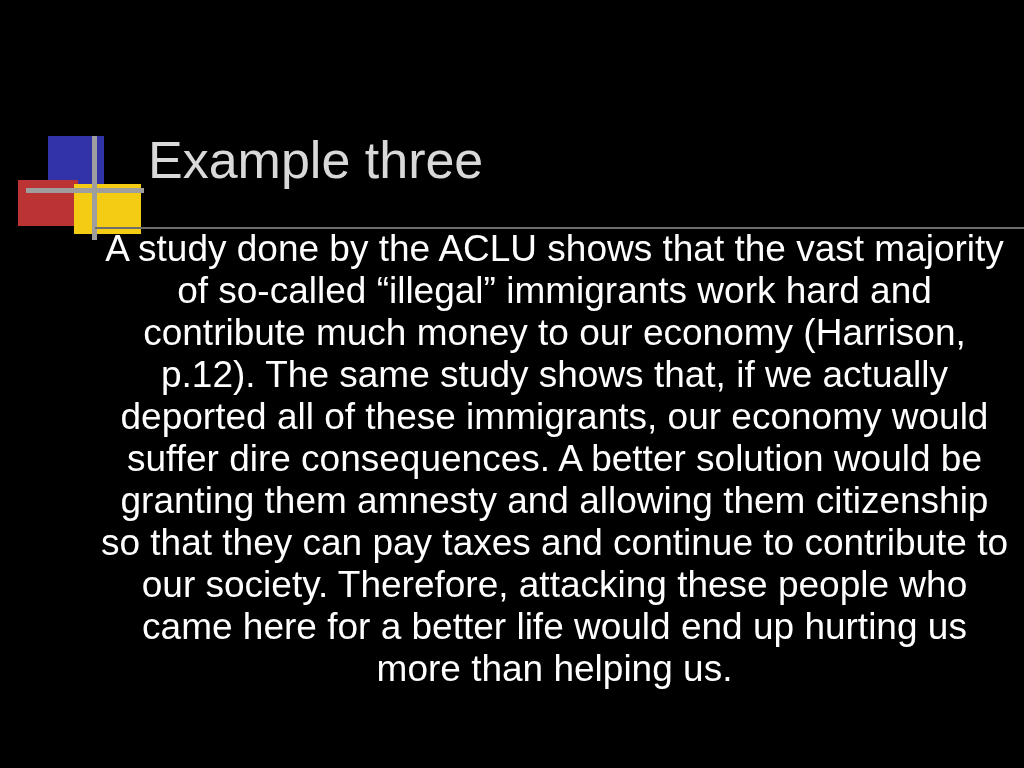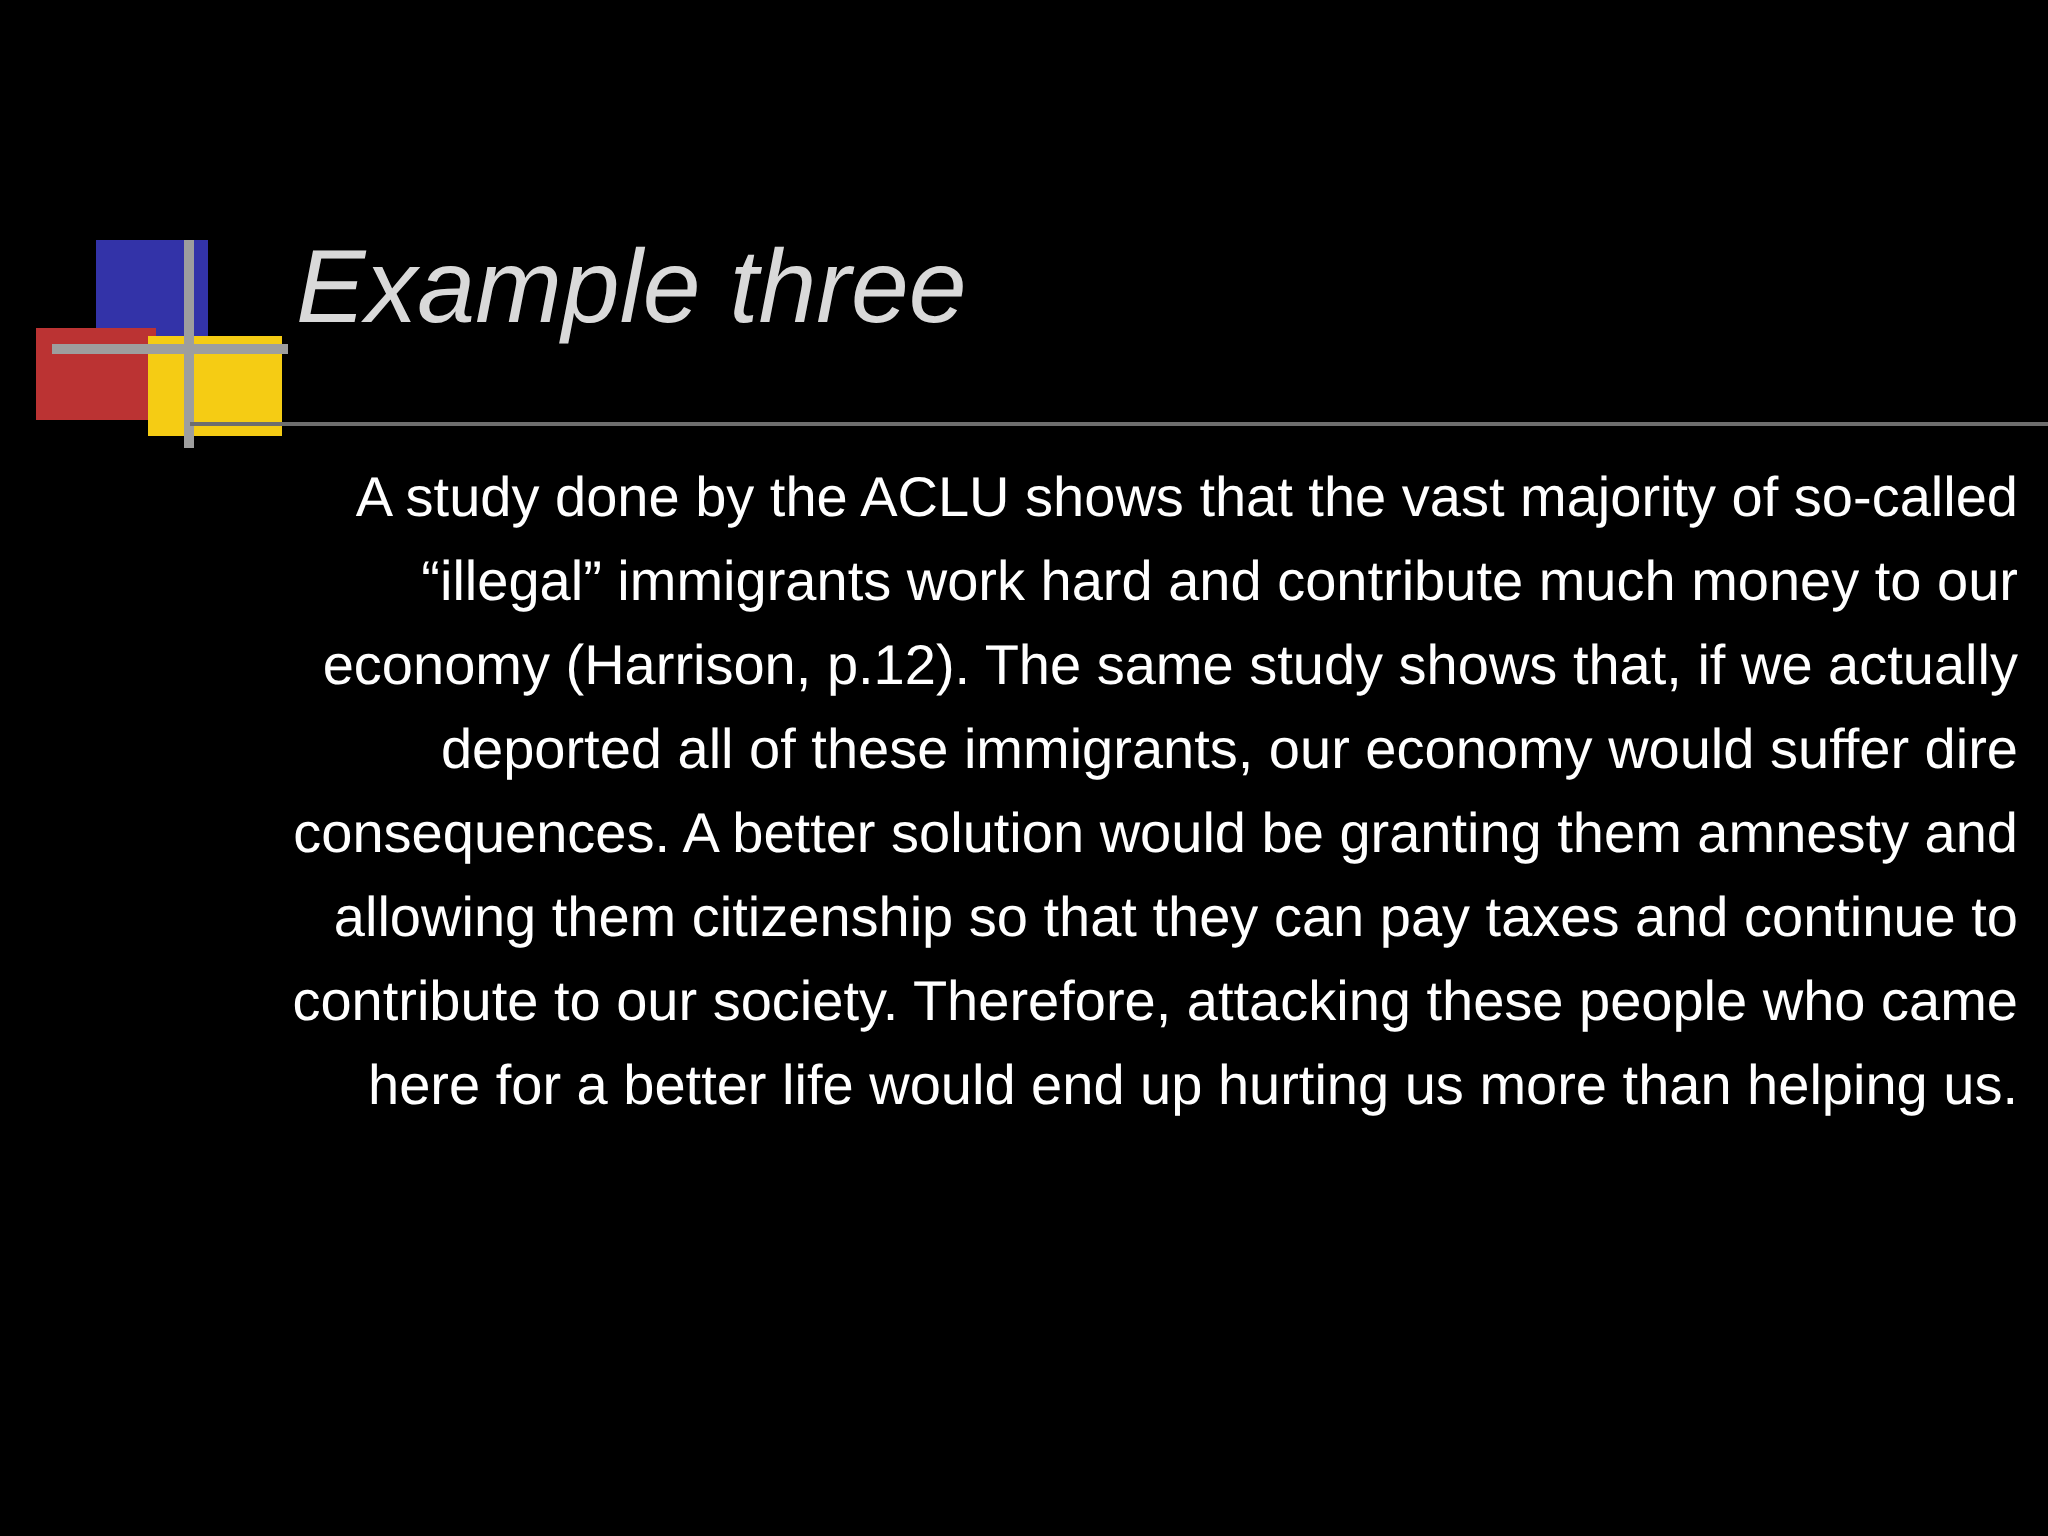--- a/index.html
+++ b/index.html
@@ -17,24 +17,23 @@
     position: relative;
     width: 1024px;
     height: 768px;
     background: #000000;
   }
 
   
   .title-block {
     position: absolute;
     left: 0;
-    top: 96px;
+    top: 112px;
     width: 828px;
     height: 120px;
-    font-style: italic;
   }
 
   .logo {
     position: absolute;
     left: 18px;
     top: 24px;
     width: 130px;
     height: 104px;
   }
   .logo .sq-blue {
@@ -101,25 +100,25 @@
 
   
   .body-block {
     position: absolute;
     left: 54px;
     top: 228px;
     width: 955px;
   }
   .body-text {
     color: #ffffff;
-    font-size: 28px;
+    font-size: 37px;
     line-height: 42px;
     text-indent: 0;
     padding-left: 46px;
-    text-align: right;
+    text-align: center;
   }
 </style>
 </head>
 <body>
 
 <div class="slide">
 
   <div class="title-block">
 
     <div class="logo">

